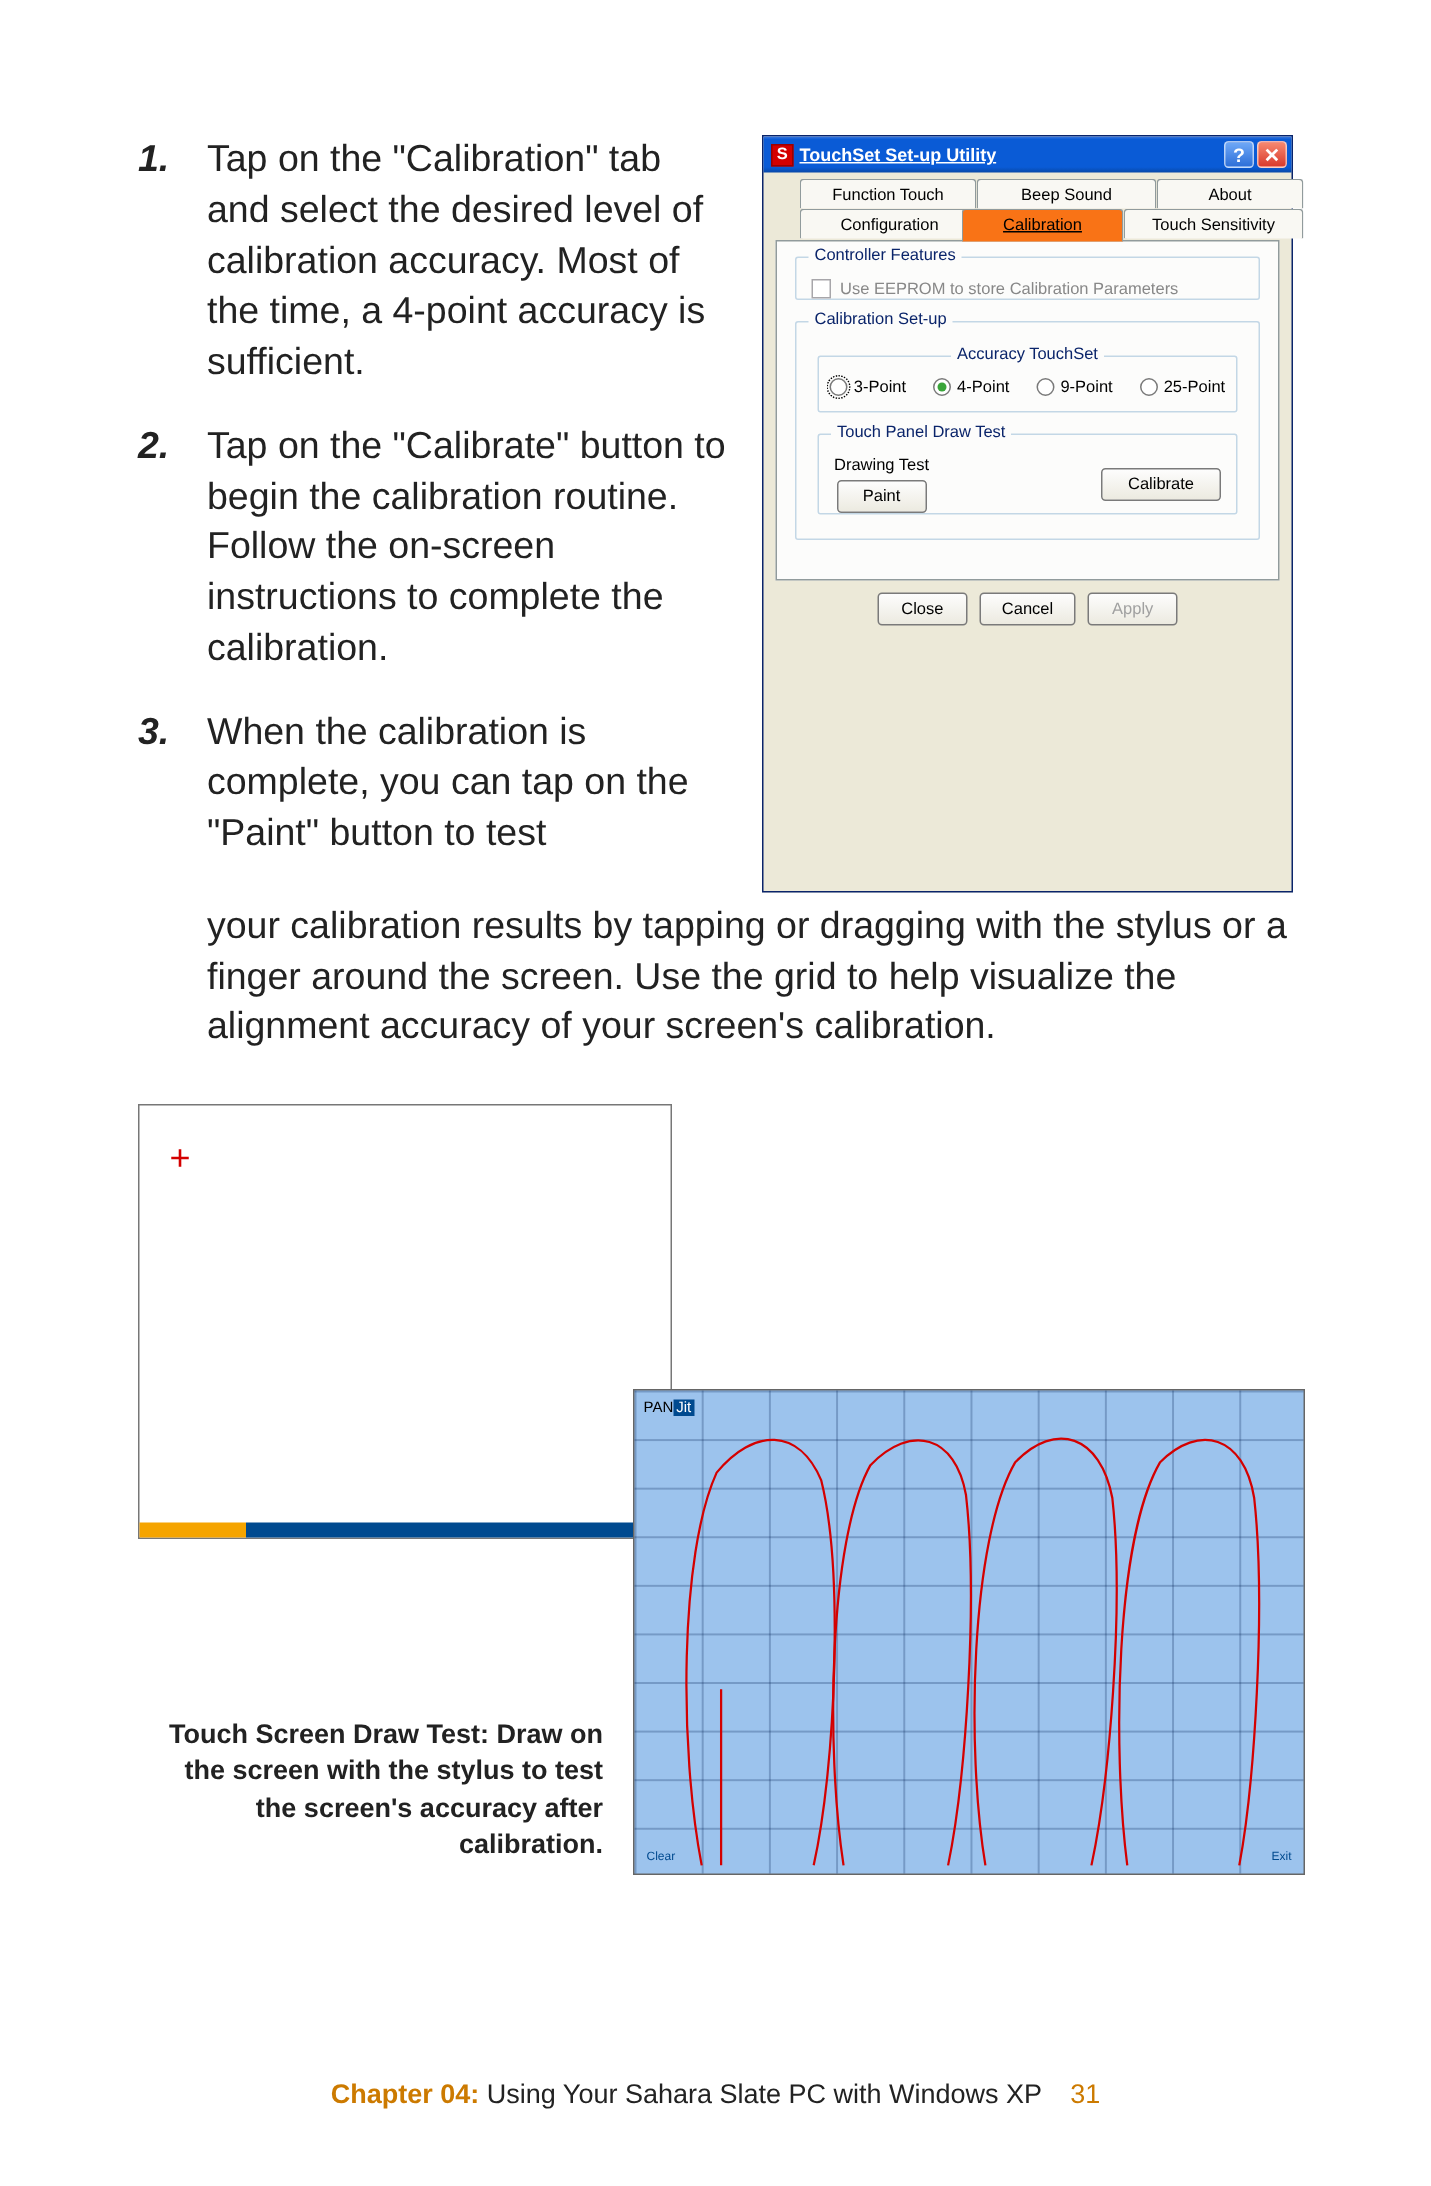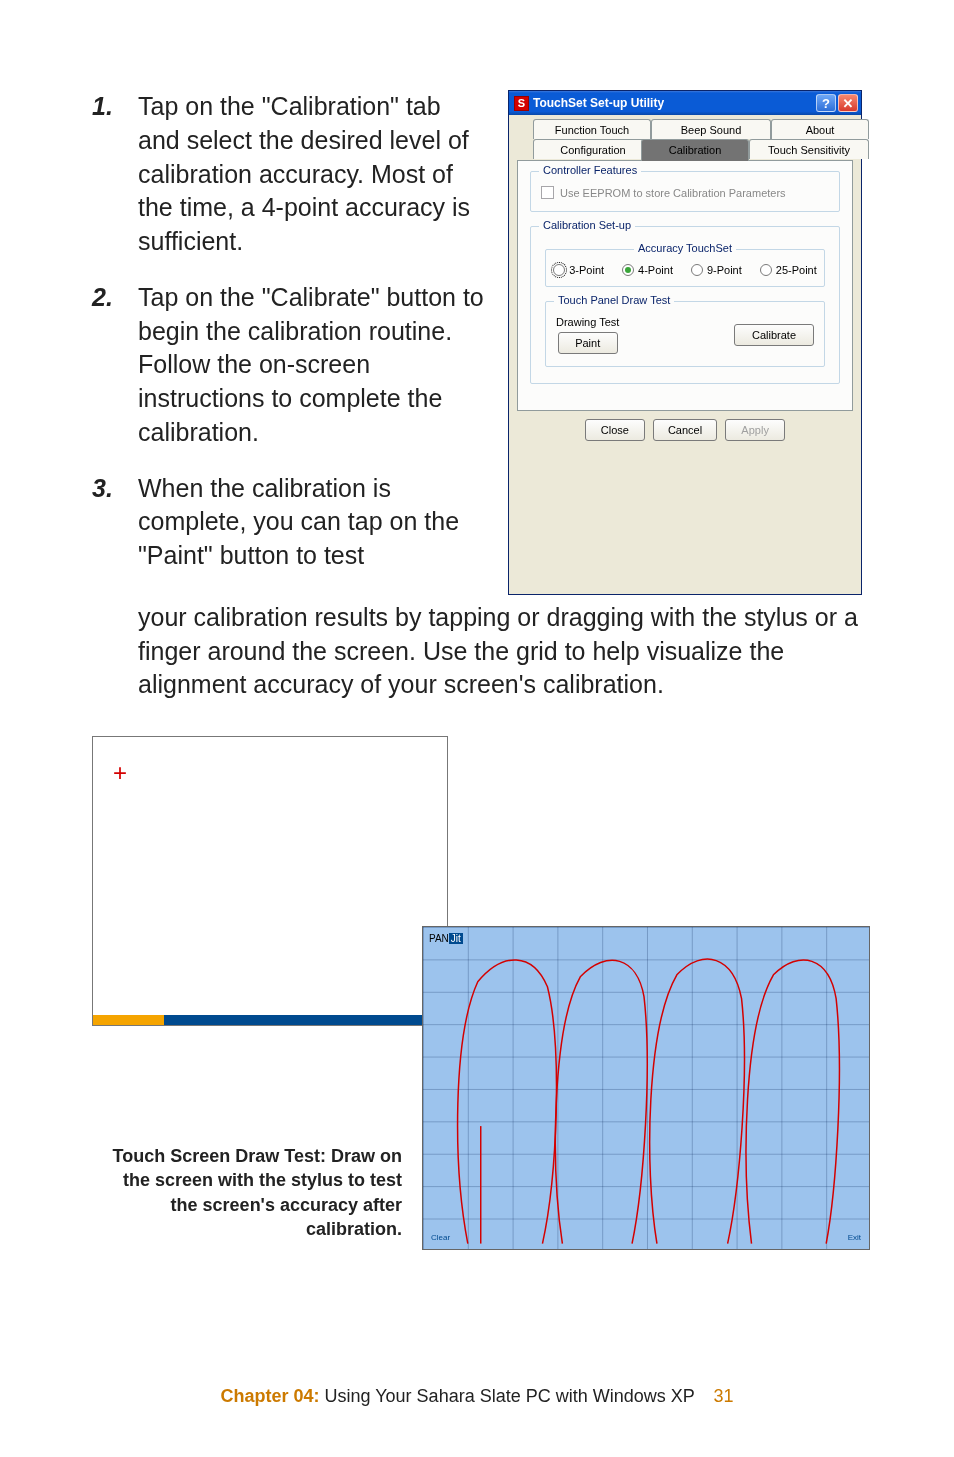--- a/index.html
+++ b/index.html
@@ -21,43 +21,43 @@
   }
   .titlebar {
     height: 24px;
     background: linear-gradient(to bottom, #3b77dd 0%, #0a5bd6 8%, #0a5bd6 85%, #0848a8 100%);
     display: flex; align-items: center; padding: 0 3px 0 5px; color: #fff; font-weight: 700;
   }
   .titlebar .s-icon {
     width: 15px; height: 15px; background: #d40000; color:#fff; display:flex; align-items:center; justify-content:center;
     font-weight:700; font-size:11px; border:1px solid #9a0000; margin-right:4px;
   }
-  .titlebar .title-text { flex:1; font-size: 12px; }
+  .titlebar .title-text { flex:1; font-size: 12px; text-decoration: underline; }
   .titlebar .tbtn {
     width: 20px; height: 18px; margin-left: 2px; border-radius: 3px;
     display:flex; align-items:center; justify-content:center; font-weight:700; font-size:13px;
     border:1px solid rgba(255,255,255,0.6);
   }
   .tbtn.help { background: linear-gradient(#6fa8f7,#2d6fd8); color:#fff; }
   .tbtn.close { background: linear-gradient(#f7886f,#d83a2d); color:#fff; }
   .dlg-body { padding: 4px 8px 8px 8px; position: relative; }
   .tabrow { position: relative; height: 42px; }
   .tab {
     position: absolute; height: 20px; line-height: 20px; text-align: center;
     border: 1px solid #919b9c; border-bottom: none; background: #f9f8f3;
     border-radius: 3px 3px 0 0; font-size: 11px; margin-left: 16px;
   }
   .tab.r1 { top: 0; }
   .tab.r2 { top: 20px; z-index: 2; }
-  .tab.active { background: #737373; height: 22px; z-index: 3; }
+  .tab.active { background: #f97316; height: 22px; z-index: 3; text-decoration: underline; }
   .panel {
     border: 1px solid #919b9c; background: #fcfcfb; margin-top: -1px;
     padding: 10px 12px 12px 12px; position: relative; z-index: 1;
   }
-  .fieldset { border: 1px solid #c3d7e6; border-radius: 2px; margin-bottom: 14px; padding: 14px 10px 12px 10px; position: relative; }
+  .fieldset { border: 1px solid #c3d7e6; border-radius: 2px; margin-bottom: 14px; padding: 14px 10px 0 10px; position: relative; }
   .fieldset .legend { position: absolute; top: -8px; left: 8px; background: #fcfcfb; color: #0a246a; padding: 0 4px; font-size: 11px; }
   .fieldset.inner .legend2 { position: absolute; top: -8px; left: 50%; transform: translateX(-50%); background: #fcfcfb; color: #0a246a; padding: 0 4px; font-size: 11px; }
   .checkbox { display:flex; align-items:center; gap:6px; color:#888; }
   .cb { width:13px; height:13px; border:1px solid #a7a6aa; background:#fff; }
   .radios { display:flex; gap:18px; align-items:center; justify-content:center; }
   .radio { display:flex; align-items:center; gap:4px; }
   .rb { width:12px; height:12px; border:1px solid #7a7a7a; border-radius:50%; background:#fff; display:flex; align-items:center; justify-content:center; }
   .rb.sel::after { content:""; width:6px; height:6px; background:#3aa53a; border-radius:50%; display:block; }
   .rb.foc { outline: 1px dotted #000; outline-offset: 1px; }
   .drawtest-row { display:flex; align-items:center; gap: 20px; }

